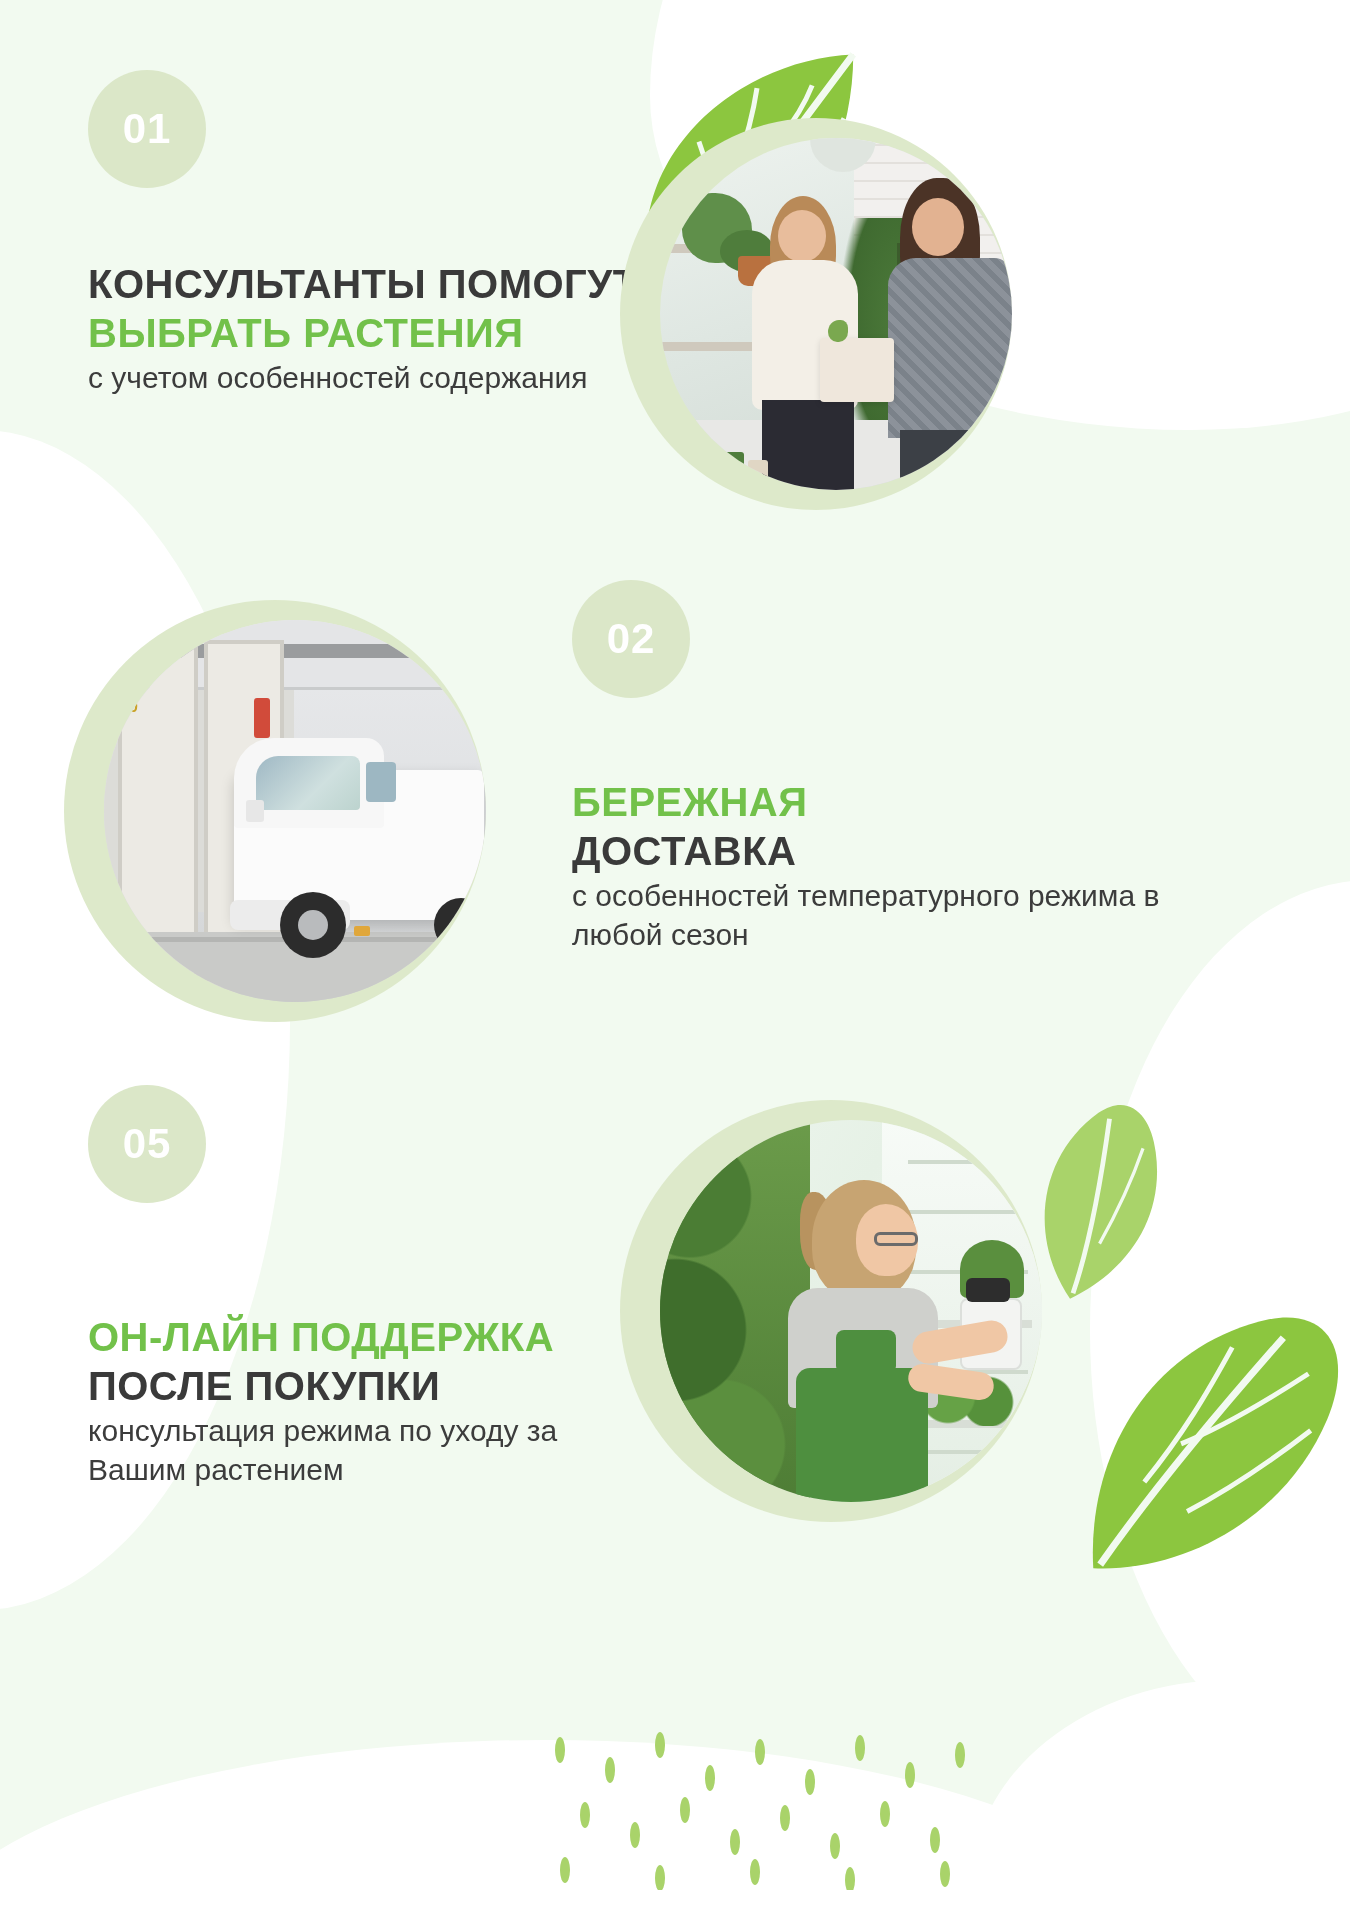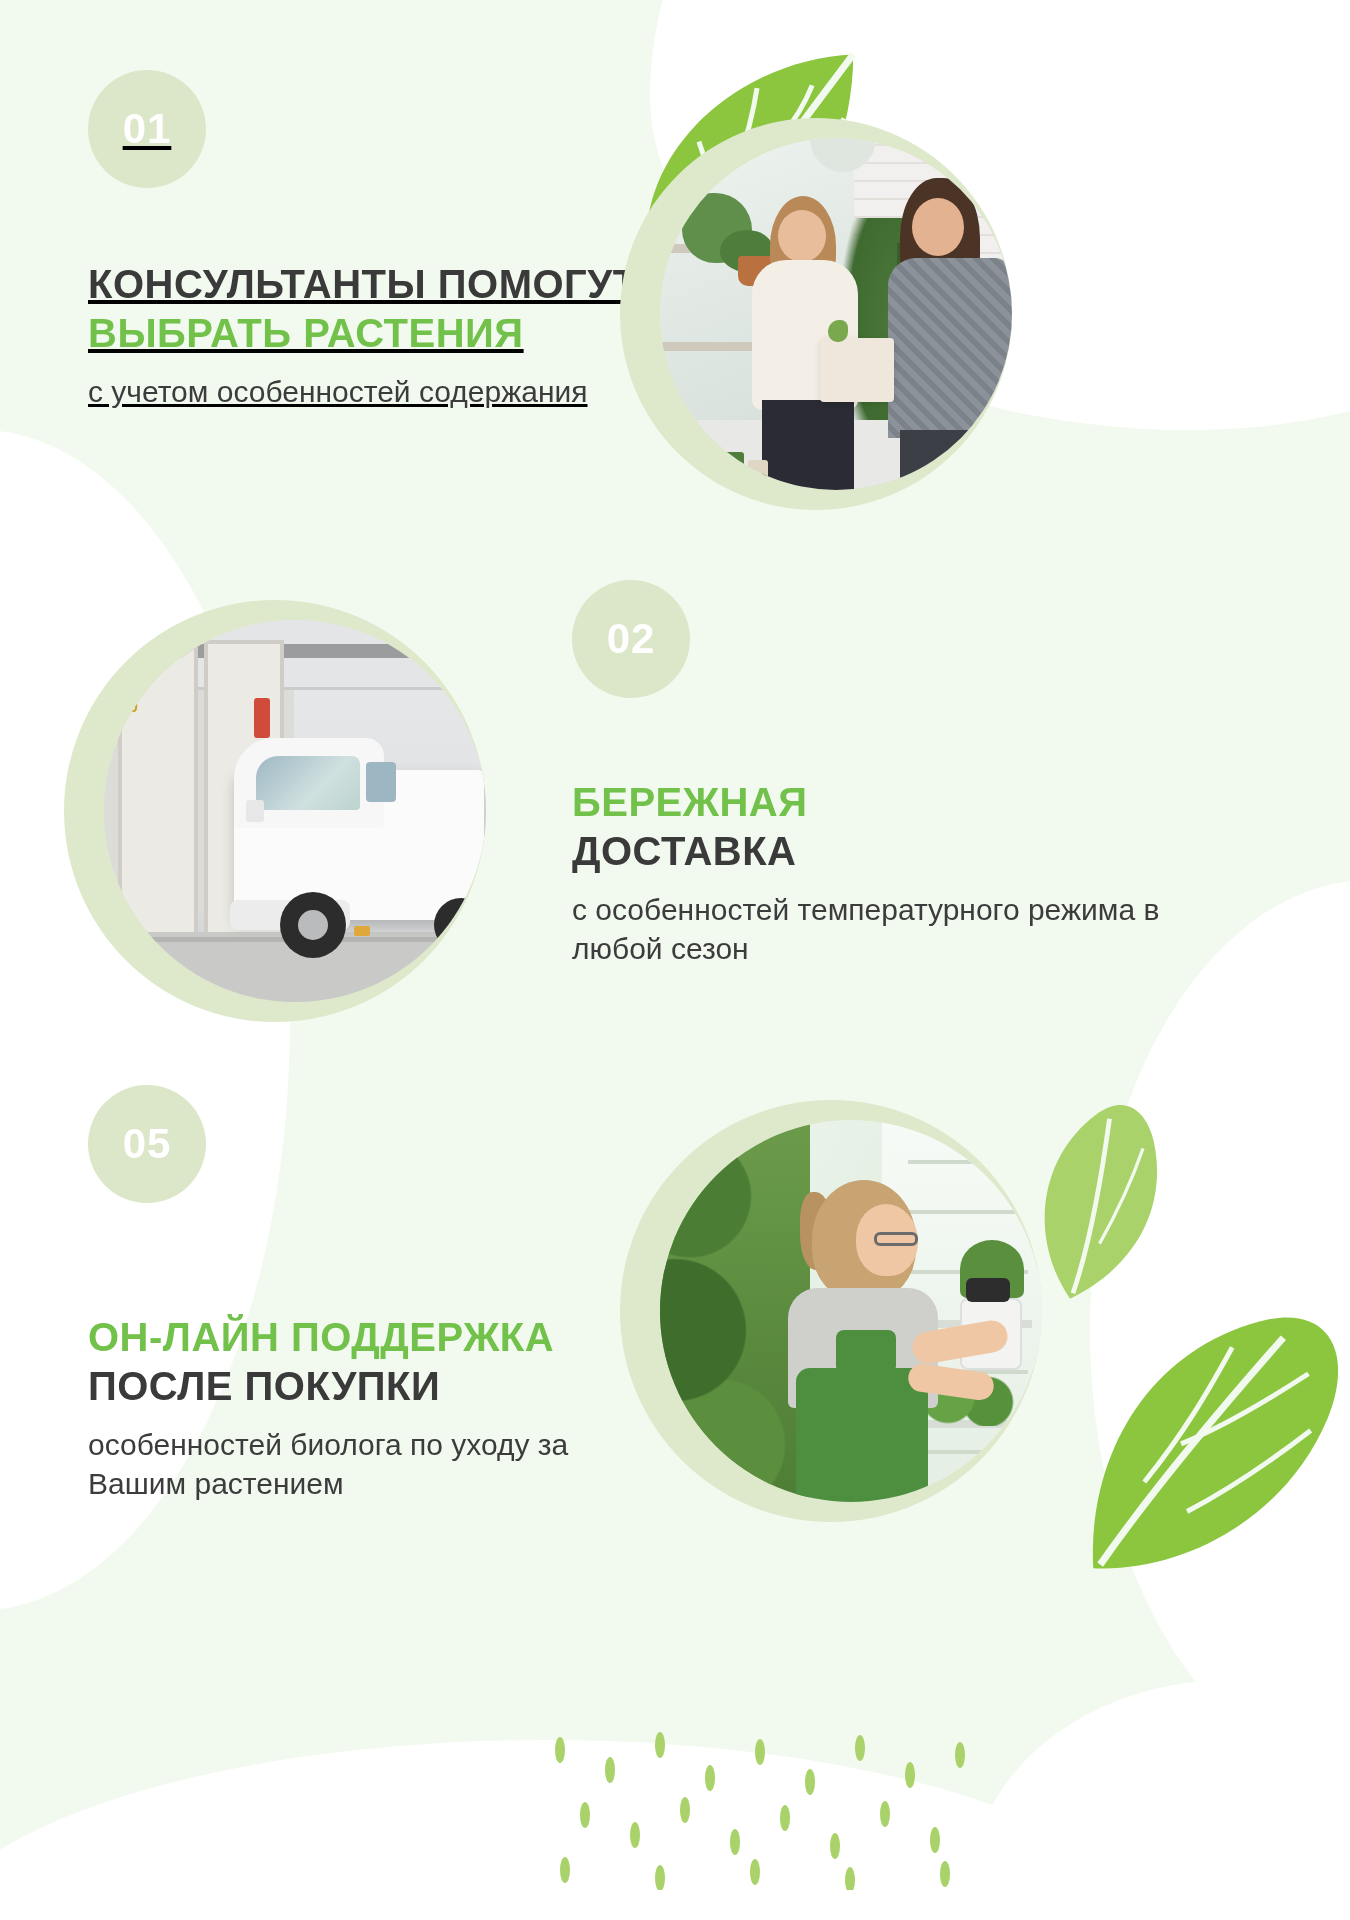--- a/index.html
+++ b/index.html
@@ -105,21 +105,21 @@
     color: #3a3a3a;
     letter-spacing: 0.5px;
     text-transform: uppercase;
   }
   .headline .hl { color: #72c14a; }
 
   .subline {
     font-size: 30px;
     line-height: 1.32;
     color: #3c3c3c;
-    margin-top: 14px;
+    margin-top: 0;
   }
 
   
   .photo-ring {
     position: absolute;
     border-radius: 50%;
     background: #dde9ca;
     display: flex;
     align-items: center;
     justify-content: flex-end;
@@ -213,21 +213,21 @@
   .ph3 .arm { position:absolute; left:252px; top:206px; width:96px; height:32px; background:#f0c7a5; border-radius:16px; transform:rotate(-10deg); }
   .ph3 .arm2 { position:absolute; left:248px; top:248px; width:86px; height:28px; background:#f0c7a5; border-radius:14px; transform:rotate(8deg); }
   .ph3 .sprayer { position:absolute; left:300px; top:178px; width:62px; height:72px; background:#f3f4f2; border:2px solid #dcdfdb; border-radius:8px; }
   .ph3 .sprayer:before { content:""; position:absolute; left:4px; top:-22px; width:44px; height:24px; background:#2d2d2d; border-radius:6px; }
   .ph3 .plantpot { position:absolute; right:18px; top:120px; width:64px; height:58px; background:#5a8f3e; border-radius:50% 50% 12% 12%; }
   .ph3 .greens { position:absolute; right:24px; top:246px; width:100px; height:60px;
         background:radial-gradient(circle at 30% 50%, #66a246 0 26px, rgba(0,0,0,0) 28px),
                    radial-gradient(circle at 70% 60%, #56913b 0 24px, rgba(0,0,0,0) 26px); }
 
   
-  .b1 { top: 70px;  left: 88px;  width: 560px; text-decoration: underline; }
+  .b1 { top: 70px;  left: 88px;  width: 560px; }
   .b1 .badge { margin-bottom: 72px; }
   .ph1-ring { top: 118px; left: 620px; width: 392px; height: 392px; }
 
   .b2 { top: 580px; left: 572px; width: 600px; text-align: left; }
   .b2 .badge { margin-bottom: 80px; margin-left: 0; }
   .ph2-ring { top: 600px; left: 64px; width: 422px; height: 422px; }
 
   .b3 { top: 1085px; left: 88px; width: 560px; }
   .b3 .badge { margin-bottom: 110px; }
   .ph3-ring { top: 1100px; left: 620px; width: 422px; height: 422px; }
@@ -373,21 +373,21 @@
       <div class="wheel w2"></div>
     </div>
   </div>
 
   <div class="block b3">
     <div class="badge">05</div>
     <div class="headline">
       <span class="hl">ОН-ЛАЙН ПОДДЕРЖКА</span><br>
       <span>ПОСЛЕ ПОКУПКИ</span>
     </div>
-    <div class="subline">особенностей биолога по уходу за Вашим растением</div>
+    <div class="subline">консультация режима по уходу за Вашим растением</div>
   </div>
 
   <div class="photo-ring ph3-ring">
     <div class="photo ph3">
       <div class="bg"></div>
       <div class="foliage-l"></div>
       <div class="win">
         <i style="top:40px"></i>
           <i style="top:90px"></i>
           <i style="top:150px"></i>

